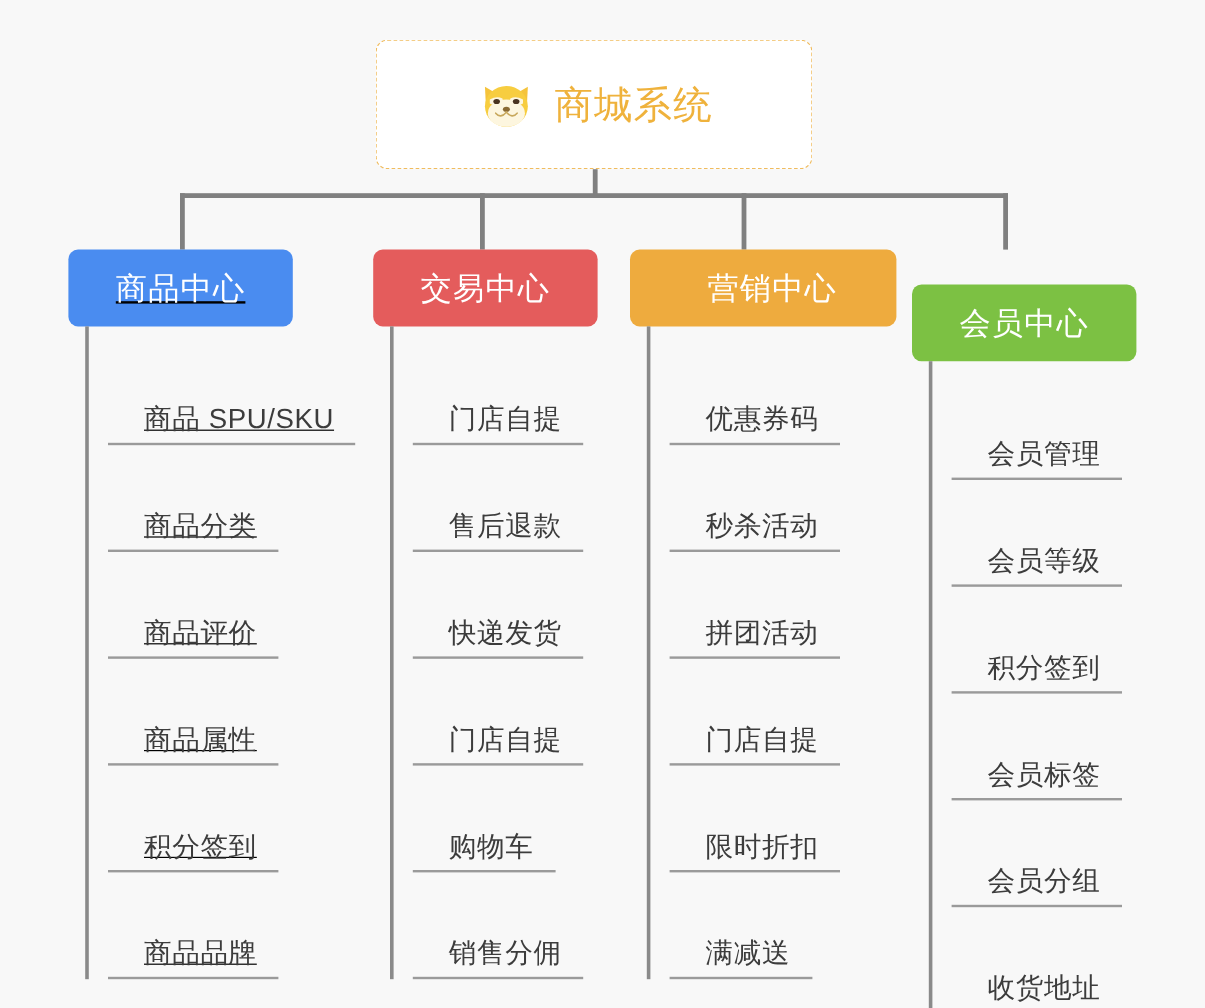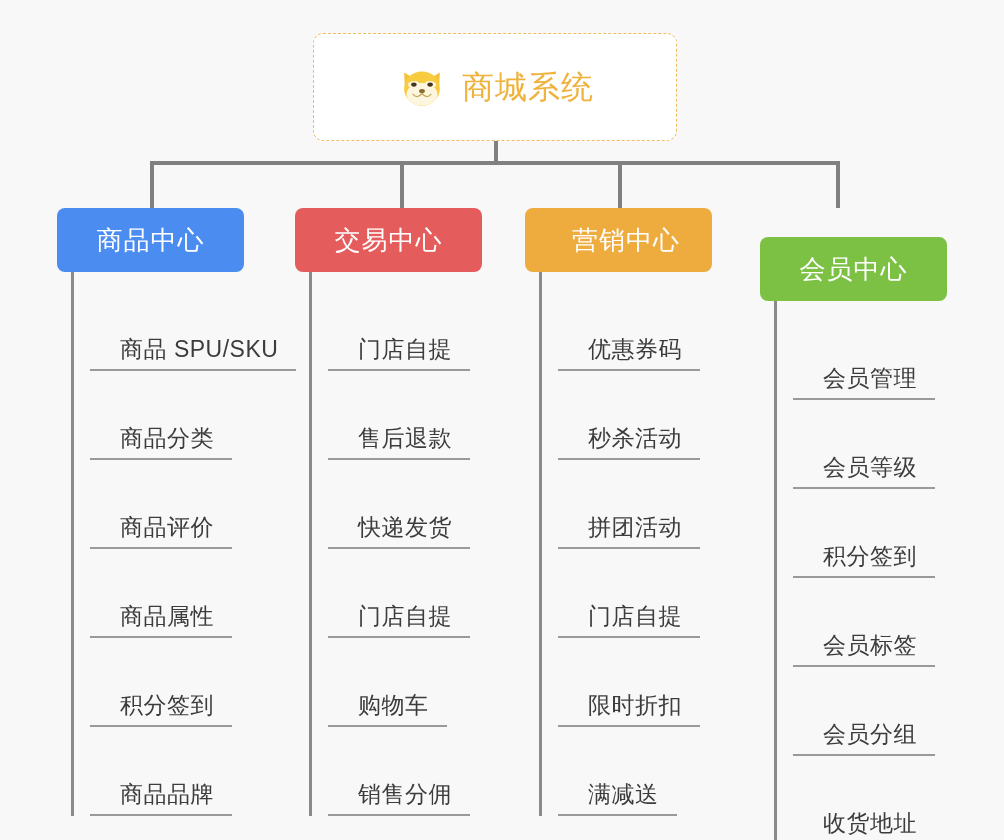--- a/index.html
+++ b/index.html
@@ -78,40 +78,40 @@
   .conn-drop.d0 { left: 150px; }
   .conn-drop.d1 { left: 400px; }
   .conn-drop.d2 { left: 618px; }
   .conn-drop.d3 { left: 836px; }
 
   
   .column {
     position: absolute;
     top: 208px;
   }
-  .column.c0 { left: 57px;  width: 240px; }
-  .column.c1 { left: 295px; width: 240px; }
+  .column.c0 { left: 57px;  width: 240px; text-decoration: underline; }
+  .column.c1 { left: 311px; width: 240px; }
   .column.c2 { left: 525px; width: 240px; }
   .column.c3 { left: 760px; width: 240px; margin-top: 29px; }
 
   .category-box {
     box-sizing: border-box;
     height: 64px;
     border-radius: 8px;
     display: flex;
     align-items: center;
     justify-content: center;
     color: #ffffff;
     font-size: 26px;
     letter-spacing: 1px;
     white-space: nowrap;
   }
   .column.c0 .category-box { width: 187px; }
   .column.c1 .category-box { width: 187px; }
-  .column.c2 .category-box { width: 187px; padding-left: 15px; }
+  .column.c2 .category-box { width: 222px; padding-left: 15px; }
   .column.c3 .category-box { width: 187px; }
 
   
   .leaf-list {
     position: relative;
     margin-left: 14px;
     padding-top: 10px;
     border-left: 3px solid #8a8a8a;
     padding-left: 16px;
   }

